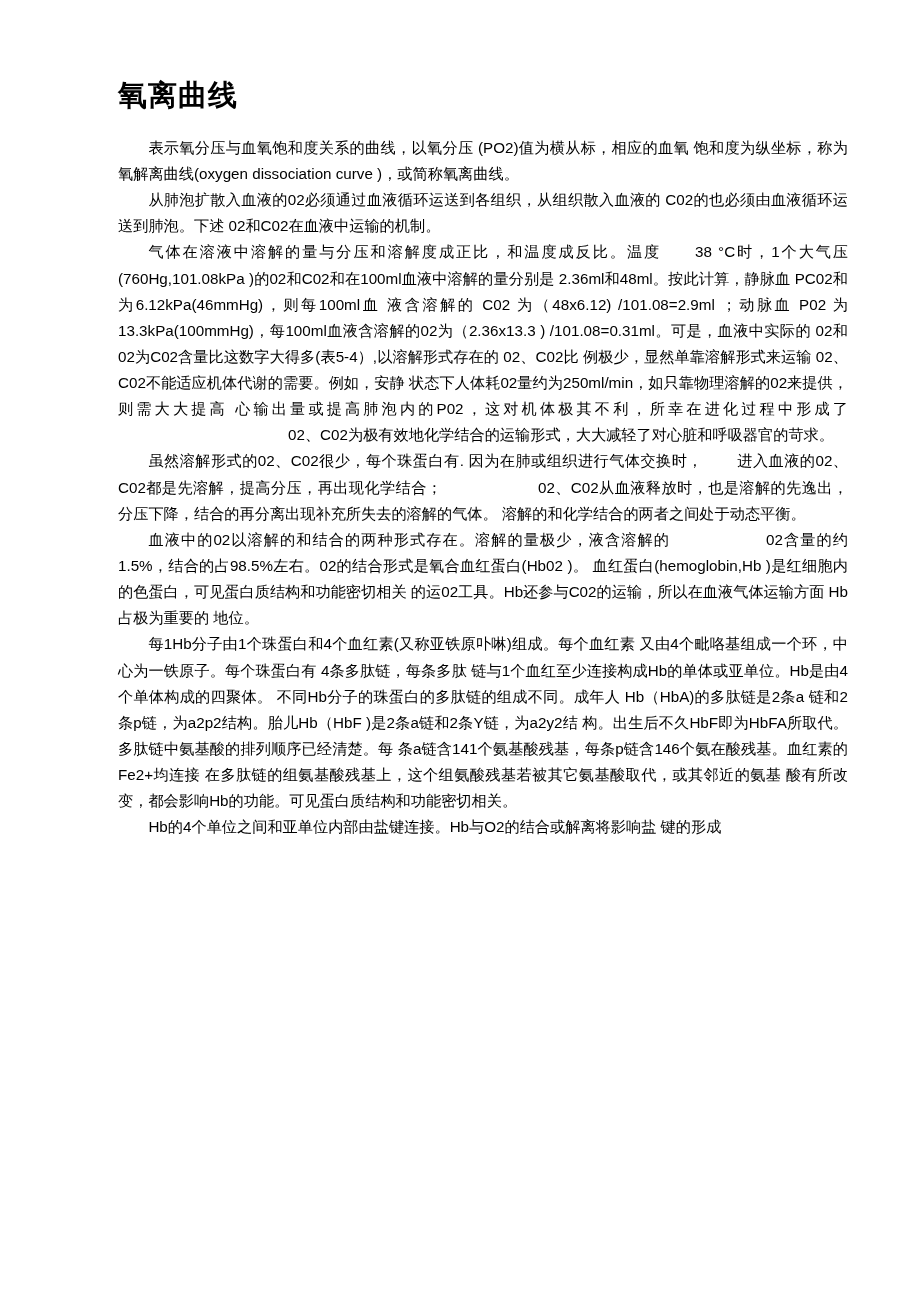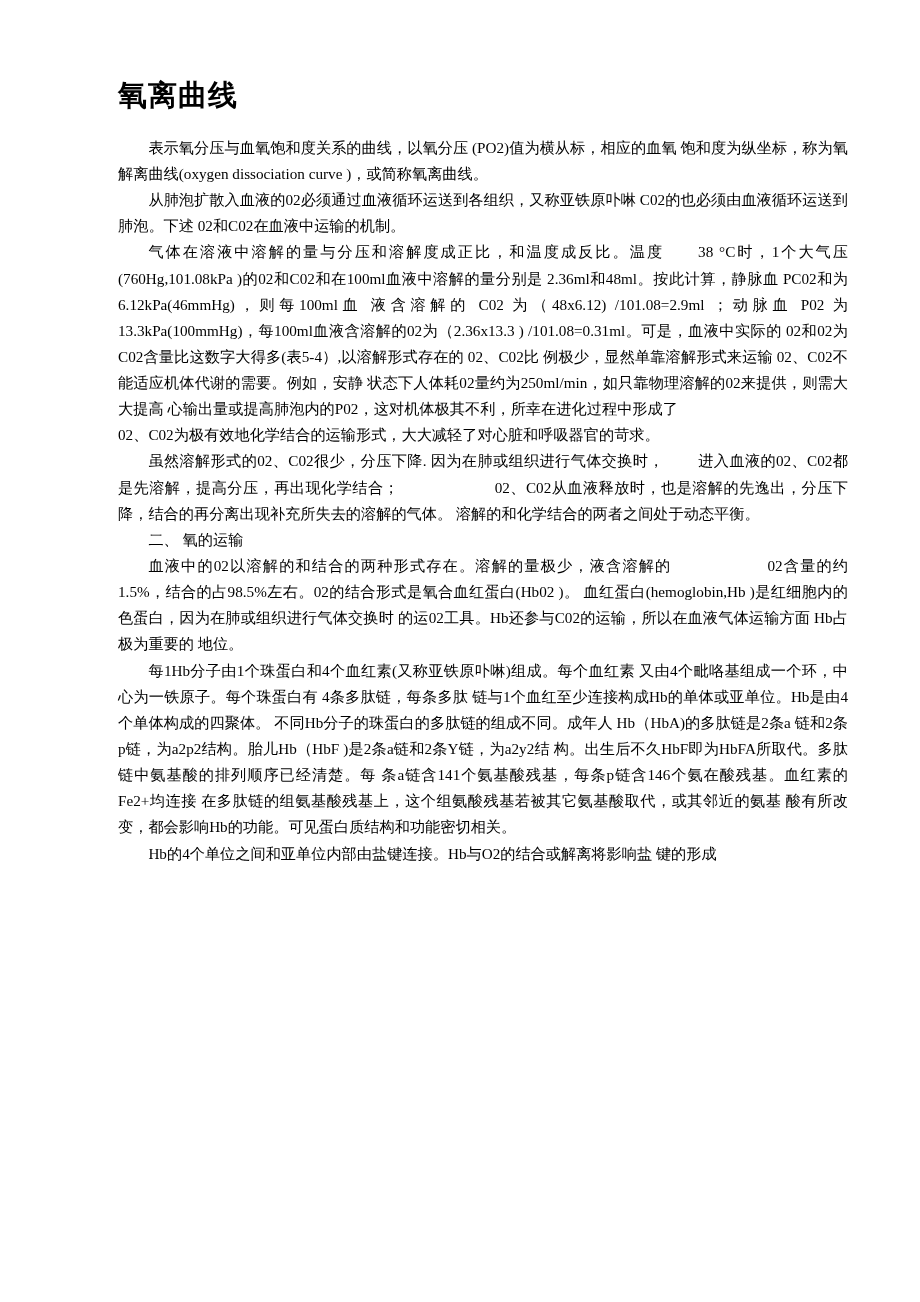--- a/index.html
+++ b/index.html
@@ -31,21 +31,20 @@
   }
   .body-text {
     font-size: 15.2px;
     line-height: 1.72;
     text-align: justify;
     text-justify: inter-ideograph;
   }
   p.para {
     margin: 0;
     text-indent: 2em;
-    font-family: Liberation Serif, serif;
   }
   
   .gap-wide {
     display: inline-block;
     width: 170px;
   }
   .gap-mid {
     display: inline-block;
     width: 96px;
   }
@@ -58,31 +57,30 @@
 <body>
 
 <div class="page">
 
   <h1 class="doc-title">氧离曲线</h1>
 
   <div class="body-text">
 
     <p class="para">表示氧分压与血氧饱和度关系的曲线，以氧分压 (PO2)值为横从标，相应的血氧 饱和度为纵坐标，称为氧解离曲线(oxygen dissociation curve )，或简称氧离曲线。</p>
 
-    <p class="para">从肺泡扩散入血液的02必须通过血液循环运送到各组织，又称亚铁原卟啉 C02的也必须由血液循环运送到肺泡。下述 02和C02在血液中运输的机制。</p>
+    <p class="para">从肺泡扩散入血液的02必须通过血液循环运送到各组织，从组织散入血液的 C02的也必须由血液循环运送到肺泡。下述 02和C02在血液中运输的机制。</p>
 
 
 
     <p class="para"><span>气体在溶液中溶解的量与分压和溶解度成正比，和温度成反比。温度</span><span class="gap-small"></span><span>38 °C时，1个大气压(760Hg,101.08kPa )的02和C02和在100ml血液中溶解的量分别是 2.36ml和48ml。按此计算，静脉血 PC02和为6.12kPa(46mmHg)，则每100ml血 液含溶解的 C02 为（48x6.12) /101.08=2.9ml ；动脉血 P02 为 13.3kPa(100mmHg)，每100ml血液含溶解的02为（2.36x13.3 ) /101.08=0.31ml。可是，血液中实际的 02和02为C02含量比这数字大得多(表5-4）,以溶解形式存在的 02、C02比 例极少，显然单靠溶解形式来运输 02、C02不能适应机体代谢的需要。例如，安静 状态下人体耗02量约为250ml/min，如只靠物理溶解的02来提供，则需大大提高 心输出量或提高肺泡内的P02，这对机体极其不利，所幸在进化过程中形成了</span><span class="gap-wide"></span><span>02、C02为极有效地化学结合的运输形式，大大减轻了对心脏和呼吸器官的苛求。</span></p>
 
-    <p class="para"><span>虽然溶解形式的02、C02很少，分压下降. 因为在肺或组织进行气体交换时，</span><span class="gap-small"></span><span>进入血液的02、C02都是先溶解，提高分压，再出现化学结合；</span><span class="gap-mid"></span><span>02、C02从血液释放时，也是溶解的先逸出，分压下降，结合的再分离出现补充所失去的溶解的气体。 溶解的和化学结合的两者之间处于动态平衡。</span></p>
+    <p class="para"><span>虽然溶解形式的02、C02很少，每个珠蛋白有. 因为在肺或组织进行气体交换时，</span><span class="gap-small"></span><span>进入血液的02、C02都是先溶解，提高分压，再出现化学结合；</span><span class="gap-mid"></span><span>02、C02从血液释放时，也是溶解的先逸出，分压下降，结合的再分离出现补充所失去的溶解的气体。 溶解的和化学结合的两者之间处于动态平衡。</span></p>
 
-    <p class="para">二、 氧的运输</p>
 
-    <p class="para"><span>血液中的02以溶解的和结合的两种形式存在。溶解的量极少，液含溶解的</span><span class="gap-mid"></span><span>02含量的约1.5%，结合的占98.5%左右。02的结合形式是氧合血红蛋白(Hb02 )。 血红蛋白(hemoglobin,Hb )是红细胞内的色蛋白，因为在肺或组织进行气体交换时 的运02工具。Hb还参与C02的运输，所以在血液气体运输方面 Hb占极为重要的 地位。</span></p>
+    <p class="para"><span>血液中的02以溶解的和结合的两种形式存在。溶解的量极少，液含溶解的</span><span class="gap-mid"></span><span>02含量的约1.5%，结合的占98.5%左右。02的结合形式是氧合血红蛋白(Hb02 )。 血红蛋白(hemoglobin,Hb )是红细胞内的色蛋白，可见蛋白质结构和功能密切相关 的运02工具。Hb还参与C02的运输，所以在血液气体运输方面 Hb占极为重要的 地位。</span></p>
 
 
     <p class="para">每1Hb分子由1个珠蛋白和4个血红素(又称亚铁原卟啉)组成。每个血红素 又由4个毗咯基组成一个环，中心为一铁原子。每个珠蛋白有 4条多肽链，每条多肽 链与1个血红至少连接构成Hb的单体或亚单位。Hb是由4个单体构成的四聚体。 不同Hb分子的珠蛋白的多肽链的组成不同。成年人 Hb（HbA)的多肽链是2条a 链和2条p链，为a2p2结构。胎儿Hb（HbF )是2条a链和2条Y链，为a2y2结 构。出生后不久HbF即为HbFA所取代。多肽链中氨基酸的排列顺序已经清楚。每 条a链含141个氨基酸残基，每条p链含146个氨在酸残基。血红素的Fe2+均连接 在多肽链的组氨基酸残基上，这个组氨酸残基若被其它氨基酸取代，或其邻近的氨基 酸有所改变，都会影响Hb的功能。可见蛋白质结构和功能密切相关。</p>
 
     <p class="para">Hb的4个单位之间和亚单位内部由盐键连接。Hb与O2的结合或解离将影响盐 键的形成</p>
 
   </div>
 </div>
 
 </body></html>

